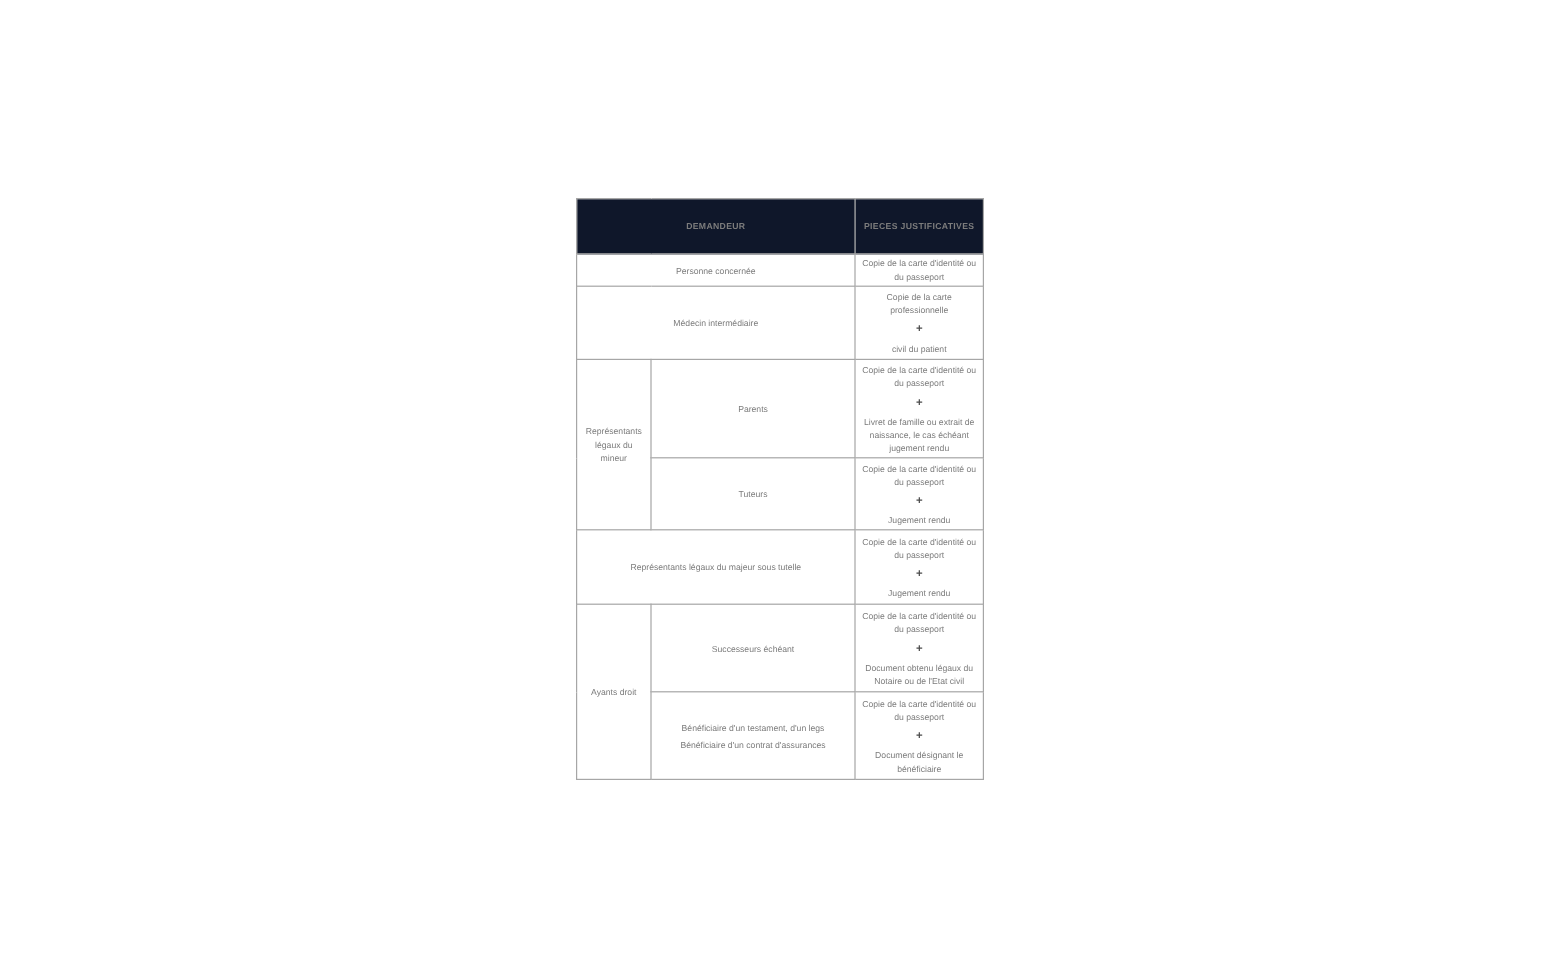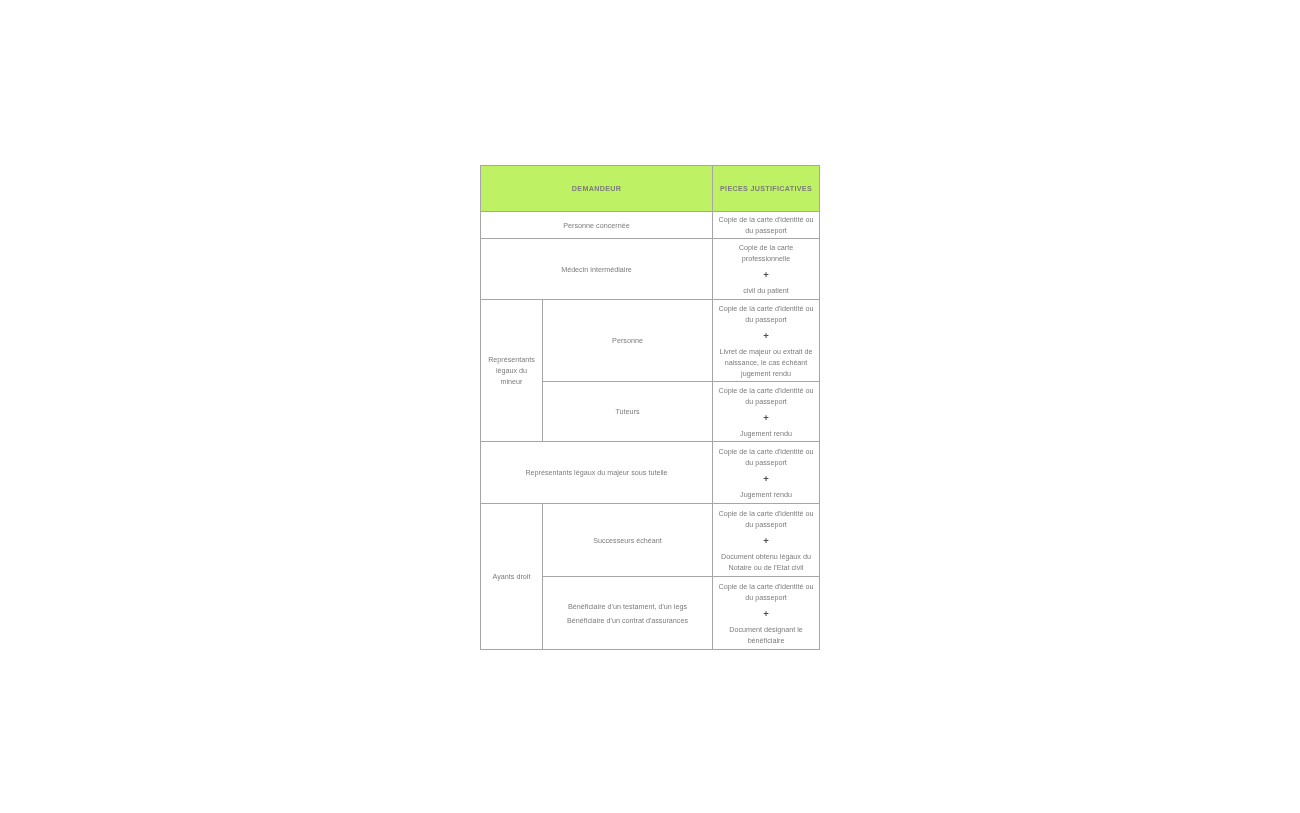--- a/index.html
+++ b/index.html
@@ -30,21 +30,21 @@
     vertical-align: middle;
     text-align: center;
     color: #7c7c7c;
     font-size: 7.2px;
     line-height: 11px;
     padding: 2px 3px;
     box-sizing: border-box;
   }
 
   td.header-cell {
-    background: #bef264;
+    background: #0f172a;
     color: #3f3f44;
     font-weight: bold;
     font-size: 7.2px;
     letter-spacing: 0.3px;
   }
 
   td.label-cell {
     color: #7c7c7c;
   }
 
@@ -99,25 +99,25 @@
       <td class="label-cell" colspan="2">Médecin intermédiaire</td>
       <td class="docs-cell">
         <span class="doc-line">Copie de la carte professionnelle</span>
         <span class="plus">+</span>
         <span class="doc-line">civil du patient</span>
       </td>
     </tr>
 
     <tr style="height:82px">
       <td class="label-cell" rowspan="2">Représentants légaux du mineur</td>
-      <td class="label-cell">Personne</td>
+      <td class="label-cell">Parents</td>
       <td class="docs-cell">
         <span class="doc-line">Copie de la carte d'identité ou du passeport</span>
         <span class="plus">+</span>
-        <span class="doc-line">Livret de majeur ou extrait de naissance, le cas échéant jugement rendu</span>
+        <span class="doc-line">Livret de famille ou extrait de naissance, le cas échéant jugement rendu</span>
       </td>
     </tr>
 
     <tr style="height:60px">
       <td class="label-cell">Tuteurs</td>
       <td class="docs-cell">
         <span class="doc-line">Copie de la carte d'identité ou du passeport</span>
         <span class="plus">+</span>
         <span class="doc-line">Jugement rendu</span>
       </td>

